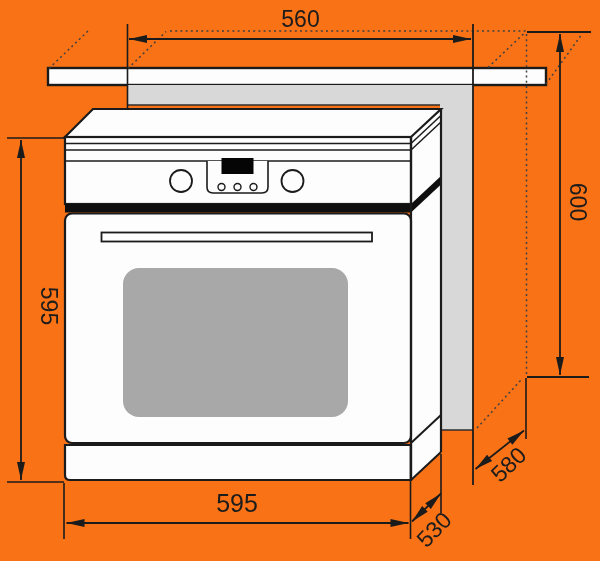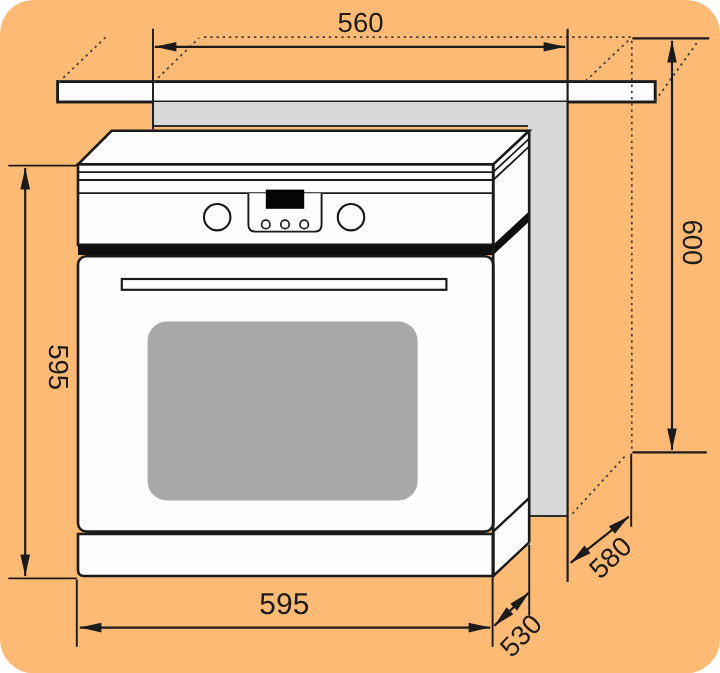--- a/index.html
+++ b/index.html
@@ -1,22 +1,21 @@
 <!DOCTYPE html>
 <html><head>
 <meta charset="utf-8">
 <style>
   html,body{margin:0;padding:0;background:#ffffff;}
   .stage{
     position:relative;
     width:600px;height:561px;
-    background:#fdba74;
+    background:#f97316;
     overflow:hidden;
     font-family:"Liberation Sans", sans-serif;
-    border-radius:28px;
   }
   svg{display:block;}
   text{
     font-family:"Liberation Sans", sans-serif;
     fill:#1c1c1c;
   }
   .dim-label{font-size:23px;}
   .dim-label-lg{font-size:25px;}
 </style>
 </head>

